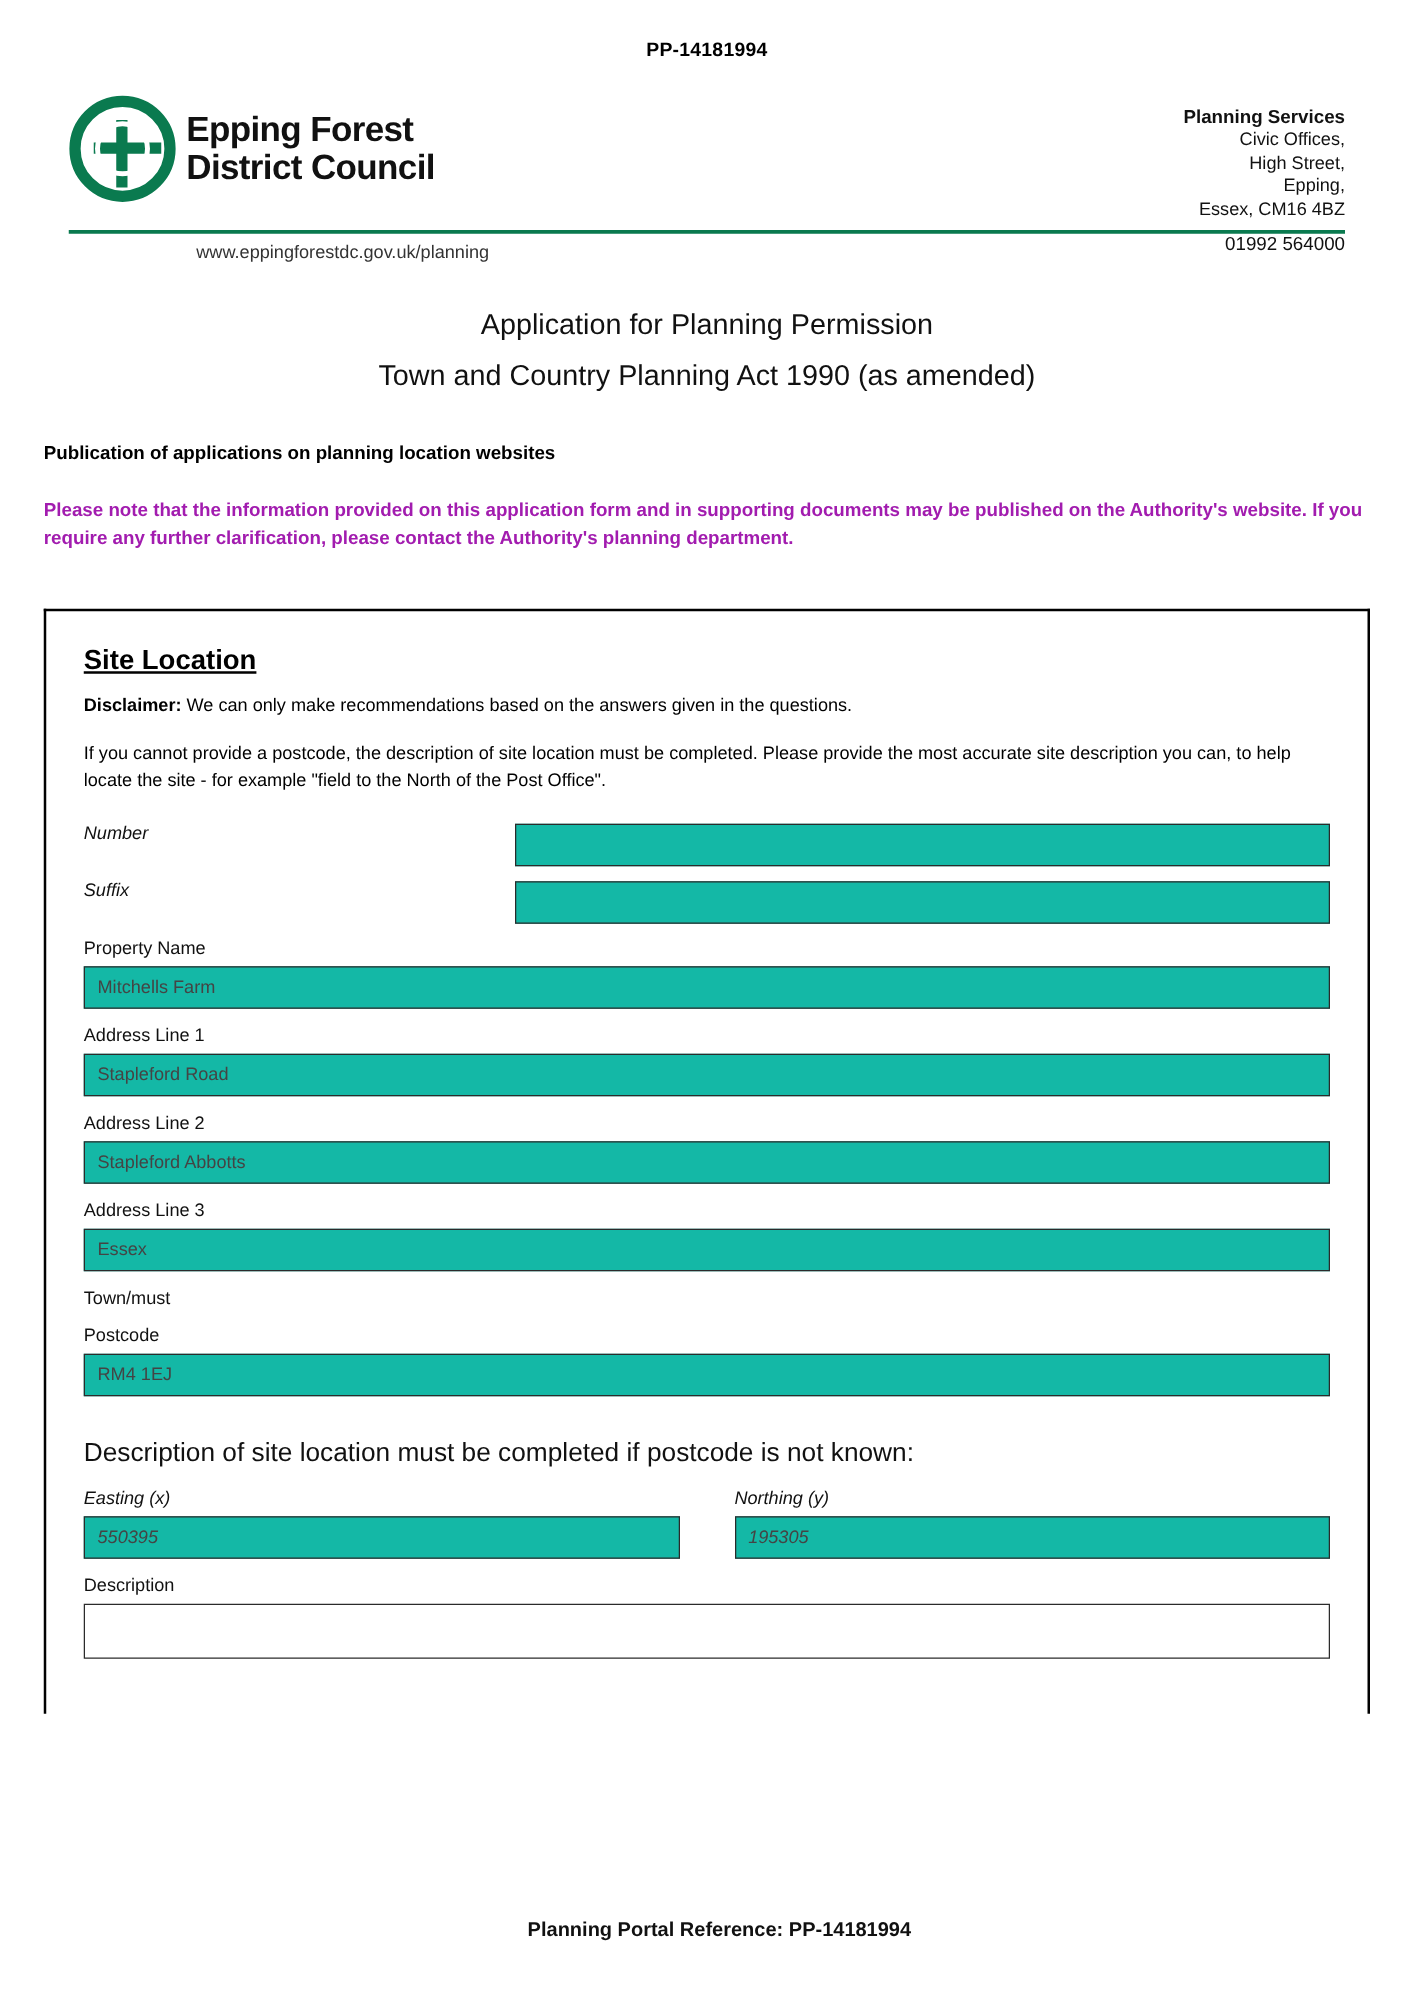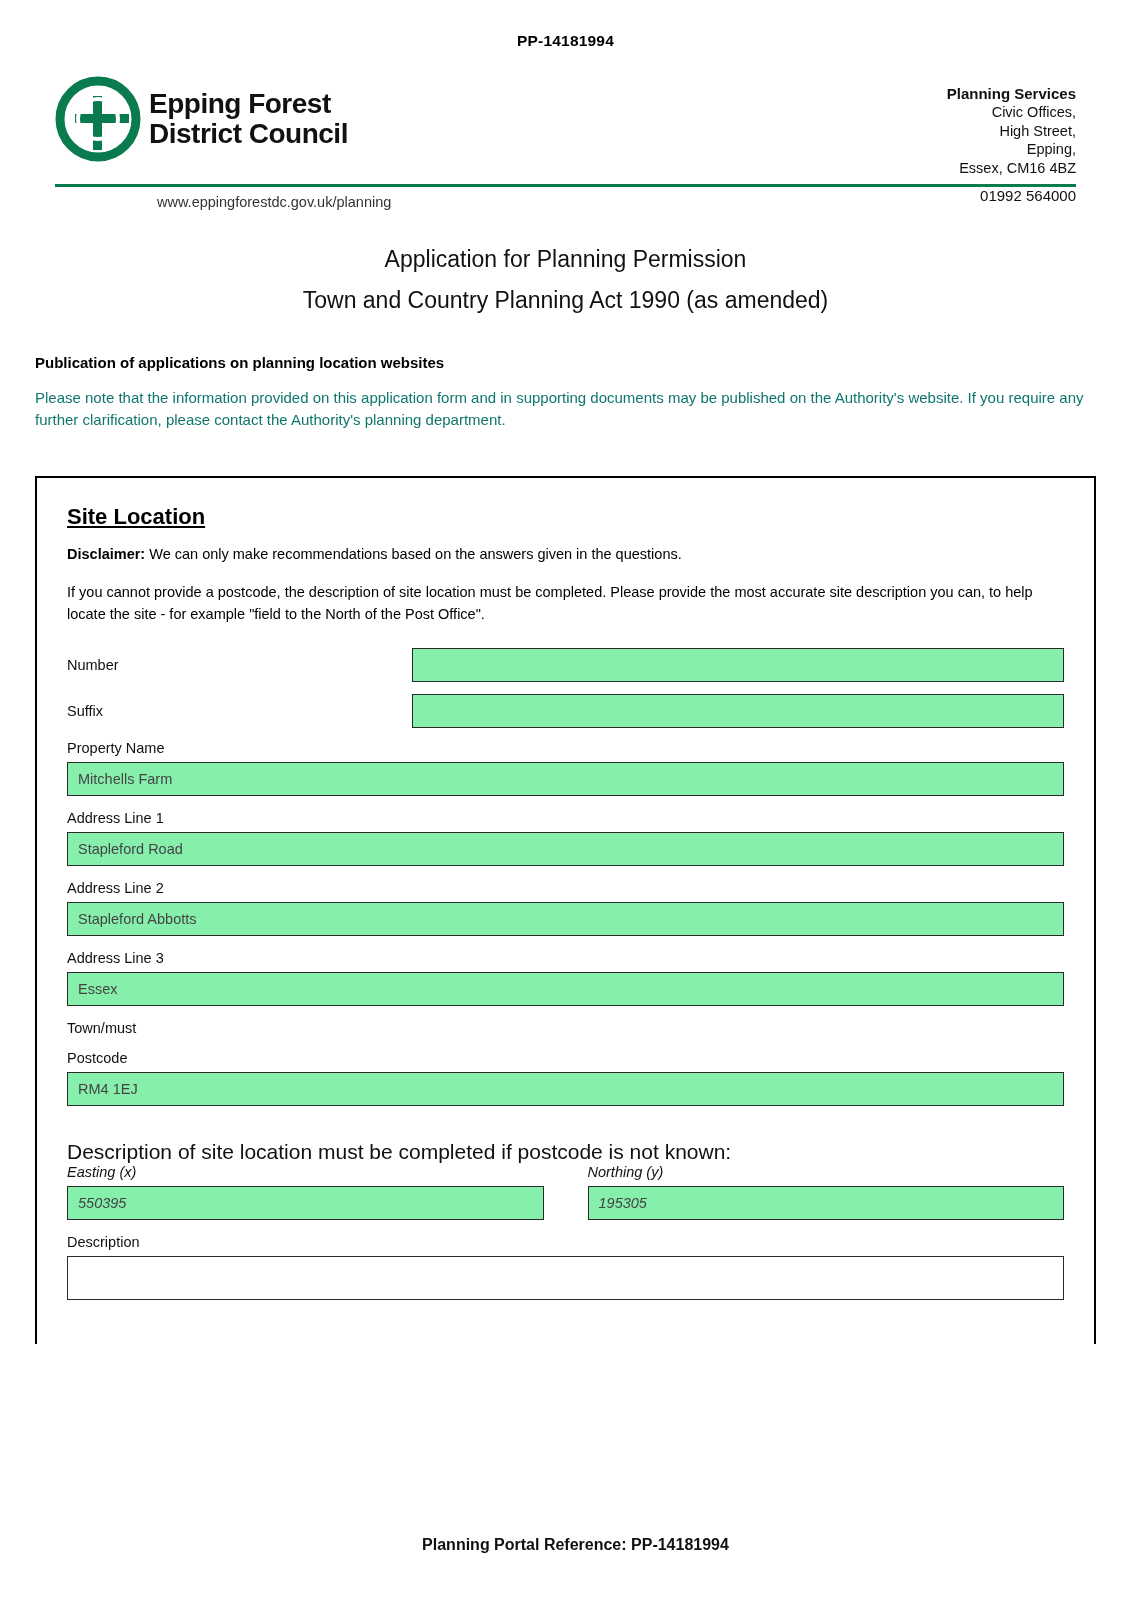--- a/index.html
+++ b/index.html
@@ -106,22 +106,23 @@
   }
   .note-head {
     font-size: 15px;
     font-weight: bold;
     margin-top: 40px;
     padding: 0 0 0 0;
   }
   .note-body {
     font-size: 15px;
     line-height: 1.5;
-    margin-top: 16px;
-    color: #0f766e;
+    margin-top: 27px;
+    color: #a21caf;
+    font-weight: bold;
   }
 
   
   .section-box {
     border: 2px solid #000;
     border-bottom: none;
     margin-top: 44px;
     padding: 22px 30px 30px 30px;
     box-sizing: border-box;
   }
@@ -145,47 +146,48 @@
 
   .field-label {
     font-size: 14.5px;
     margin-bottom: 6px;
     color: #111;
   }
 
   
   .row-inline {
     display: flex;
-    align-items: center;
     margin-bottom: 12px;
+    font-style: italic;
   }
   .row-inline .field-label {
     width: 345px;
     flex: 0 0 345px;
     margin-bottom: 0;
   }
   .input-box {
     border: 1px solid #2b2b2b;
     height: 34px;
     box-sizing: border-box;
     display: flex;
     align-items: center;
     padding: 0 10px;
-    background: #86efac;
+    background: #14b8a6;
     font-size: 14.5px;
     color: #444;
   }
   .input-grow { flex: 1 1 auto; }
 
   .field-stack { margin-bottom: 14px; }
   .field-stack .input-box { width: 100%; }
 
   .subheading {
     font-size: 21px;
     margin-top: 34px;
+    margin-bottom: 16px;
     color: #111;
   }
   .two-col {
     display: flex;
     gap: 44px;
     margin-bottom: 14px;
     font-style: italic;
   }
   .two-col > div { flex: 1 1 0; }
   .desc-box {

